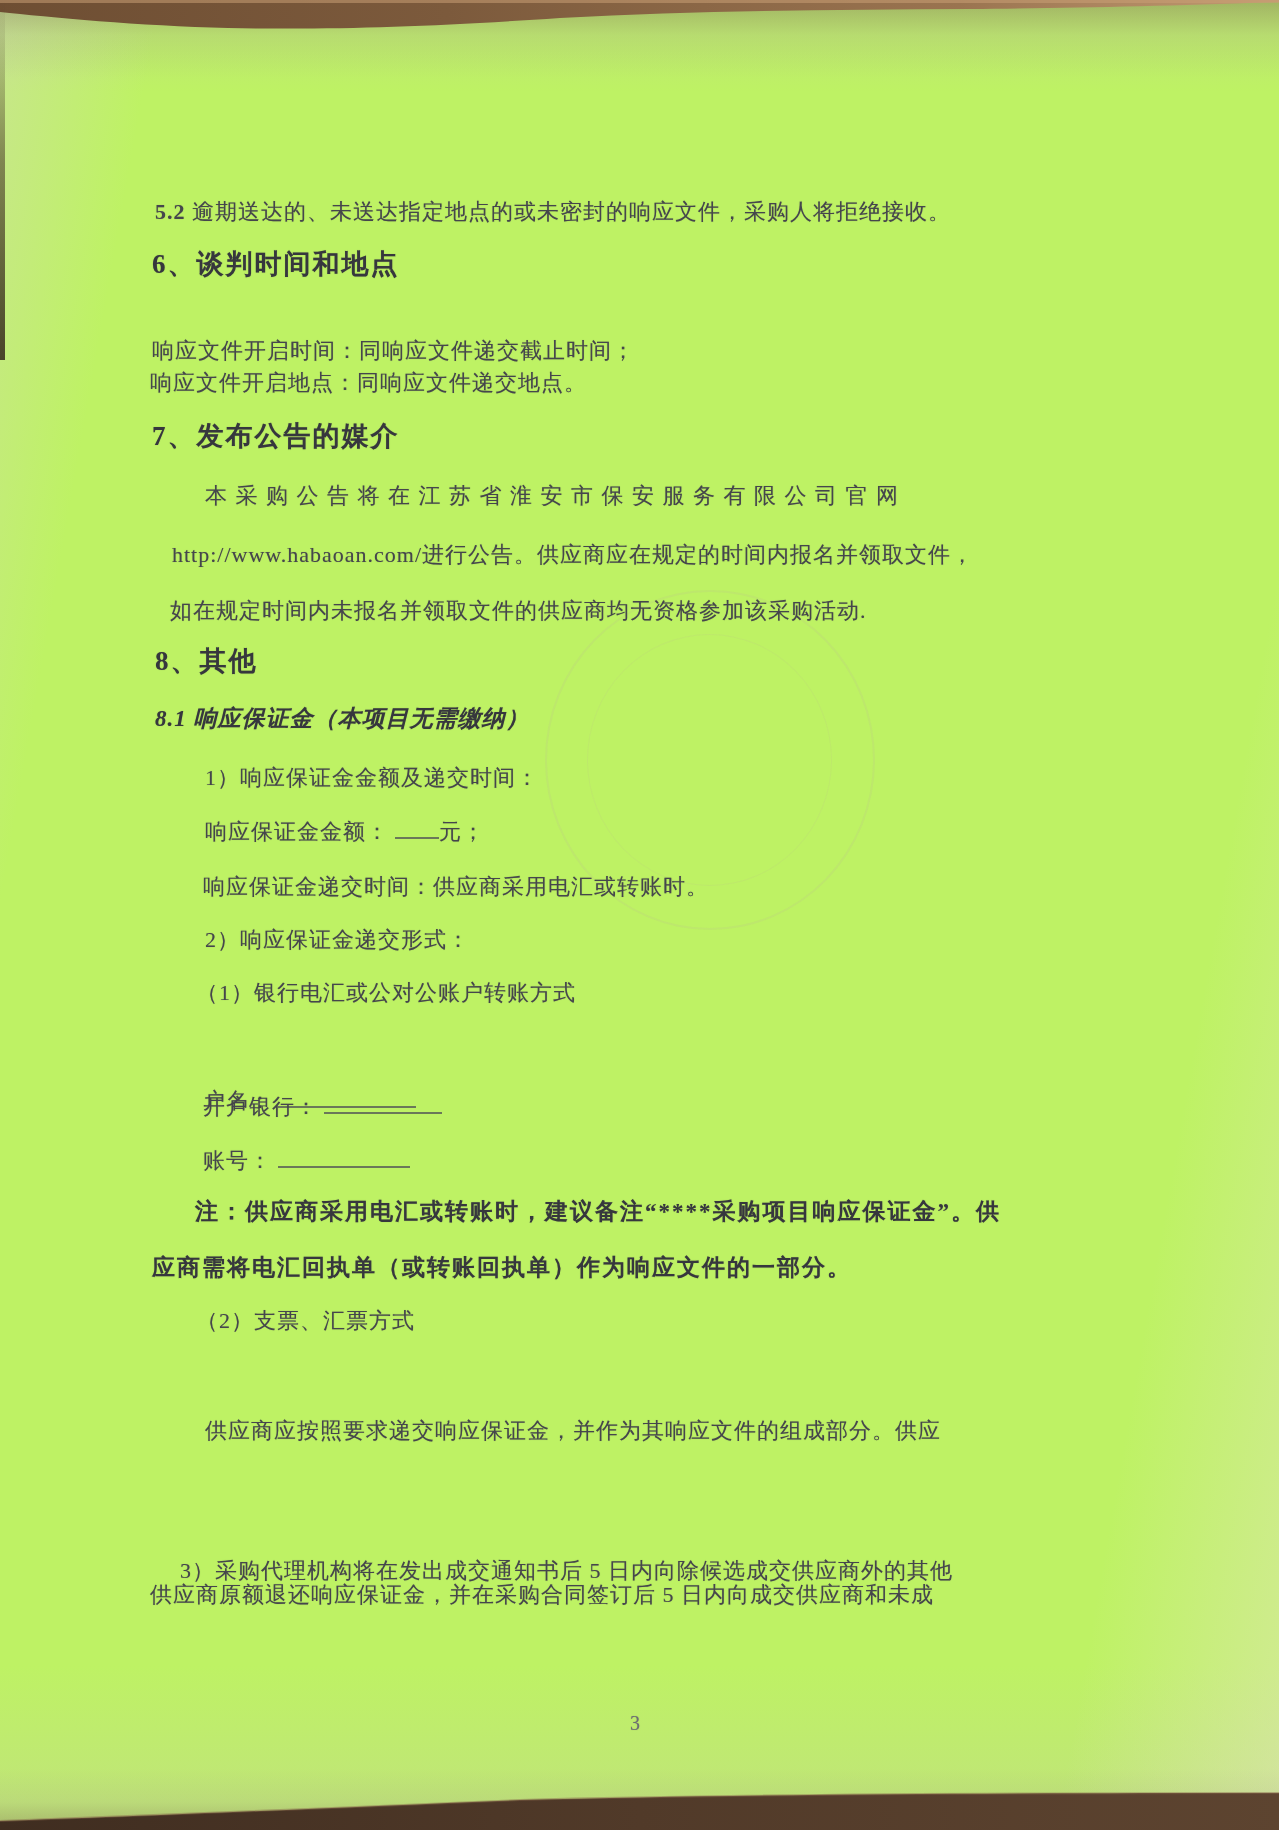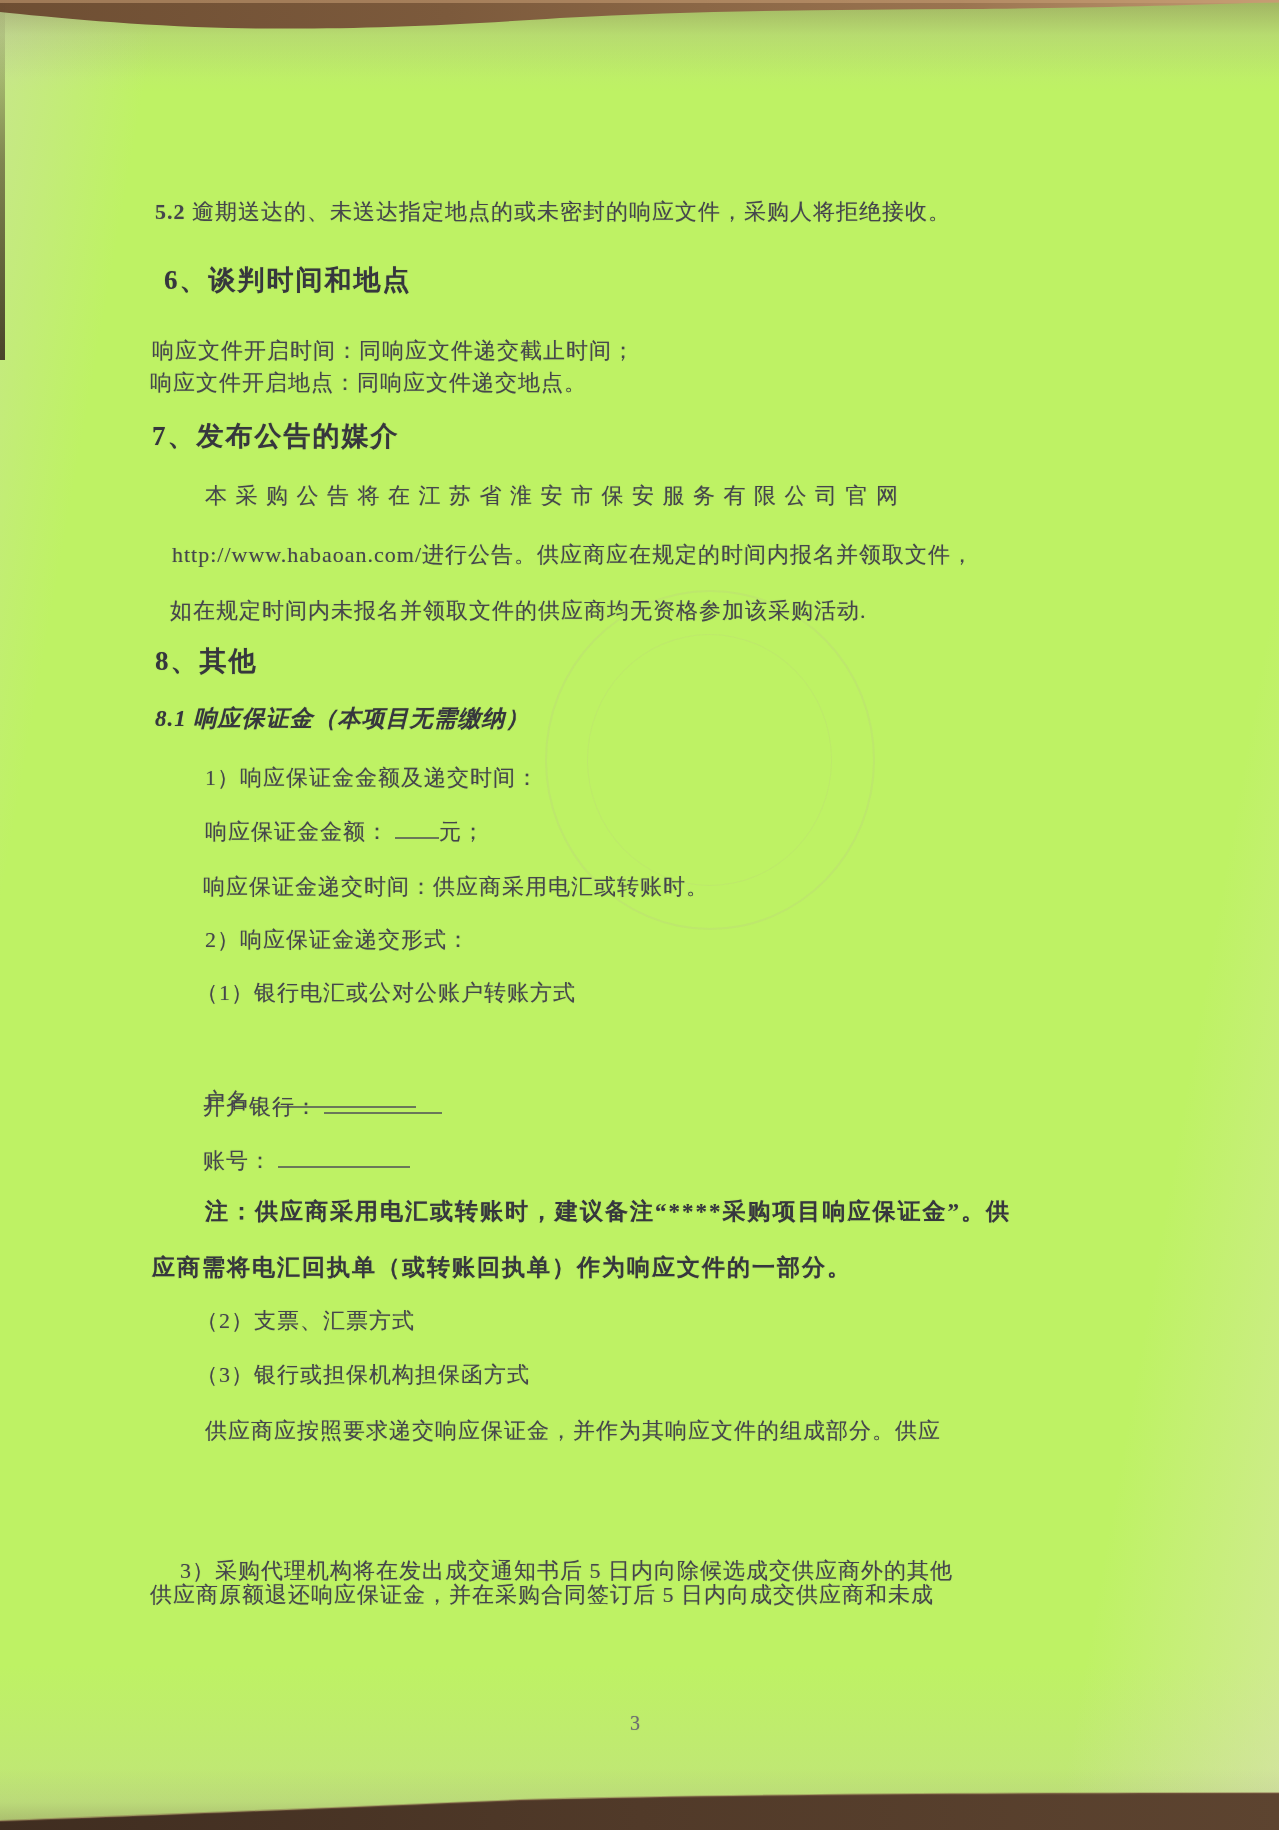--- a/index.html
+++ b/index.html
@@ -73,21 +73,21 @@
 
   <div class="watermark">
     <div class="watermark-inner"></div>
   </div>
 
   <div class="line" style="left:155px; top:197px;">
     <span class="num">5.2</span>
     <span>逾期送达的、未送达指定地点的或未密封的响应文件，采购人将拒绝接收。</span>
   </div>
 
-  <div class="line heading" style="left:164px; top:246px;margin-top:16px;">6、谈判时间和地点</div>
+  <div class="line heading" style="left:152px; top:246px;">6、谈判时间和地点</div>
 
   <div class="line" style="left:152px; top:312px;margin-top:24px;">响应文件开启时间：同响应文件递交截止时间；</div>
   <div class="line" style="left:150px; top:368px;">响应文件开启地点：同响应文件递交地点。</div>
 
   <div class="line heading" style="left:152px; top:418px;">7、发布公告的媒介</div>
 
   <div class="line spread" style="left:205px; top:481px;">本采购公告将在江苏省淮安市保安服务有限公司官网</div>
   <div class="line" style="left:172px; top:540px;">http://www.habaoan.com/进行公告。供应商应在规定的时间内报名并领取文件，</div>
   <div class="line" style="left:170px; top:596px;">如在规定时间内未报名并领取文件的供应商均无资格参加该采购活动.</div>
 
@@ -115,25 +115,24 @@
   </div>
 
   <div class="line" style="left:203px; top:1092px;">
     <span>开户银行：</span><span class="blank blank-bank"></span>
   </div>
 
   <div class="line" style="left:203px; top:1146px;">
     <span>账号：</span><span class="blank blank-acct"></span>
   </div>
 
-  <div class="line boldline" style="left:205px; top:1196px;">注：供应商采用电汇或转账时，建议备注“****采购项目响应保证金”。供</div>
+  <div class="line boldline" style="left:195px; top:1196px;">注：供应商采用电汇或转账时，建议备注“****采购项目响应保证金”。供</div>
   <div class="line boldline" style="left:152px; top:1252px;">应商需将电汇回执单（或转账回执单）作为响应文件的一部分。</div>
 
   <div class="line" style="left:196px; top:1306px;">（2）支票、汇票方式</div>
-  <div class="line" style="left:196px; top:1360px;">（3）银行或担保机构担保函方式</div>
 
   <div class="line" style="left:205px; top:1416px;">供应商应按照要求递交响应保证金，并作为其响应文件的组成部分。供应</div>
 
   <div class="line" style="left:180px; top:1524px;margin-top:32px;">3）采购代理机构将在发出成交通知书后 5 日内向除候选成交供应商外的其他</div>
   <div class="line" style="left:150px; top:1580px;">供应商原额退还响应保证金，并在采购合同签订后 5 日内向成交供应商和未成</div>
 
   <div class="line page-num" style="left:630px; top:1712px;">3</div>
 
   <div class="top-shade"></div>
   <svg class="desk-top" width="1279" height="46" viewBox="0 0 1279 46" aria-hidden="true">

